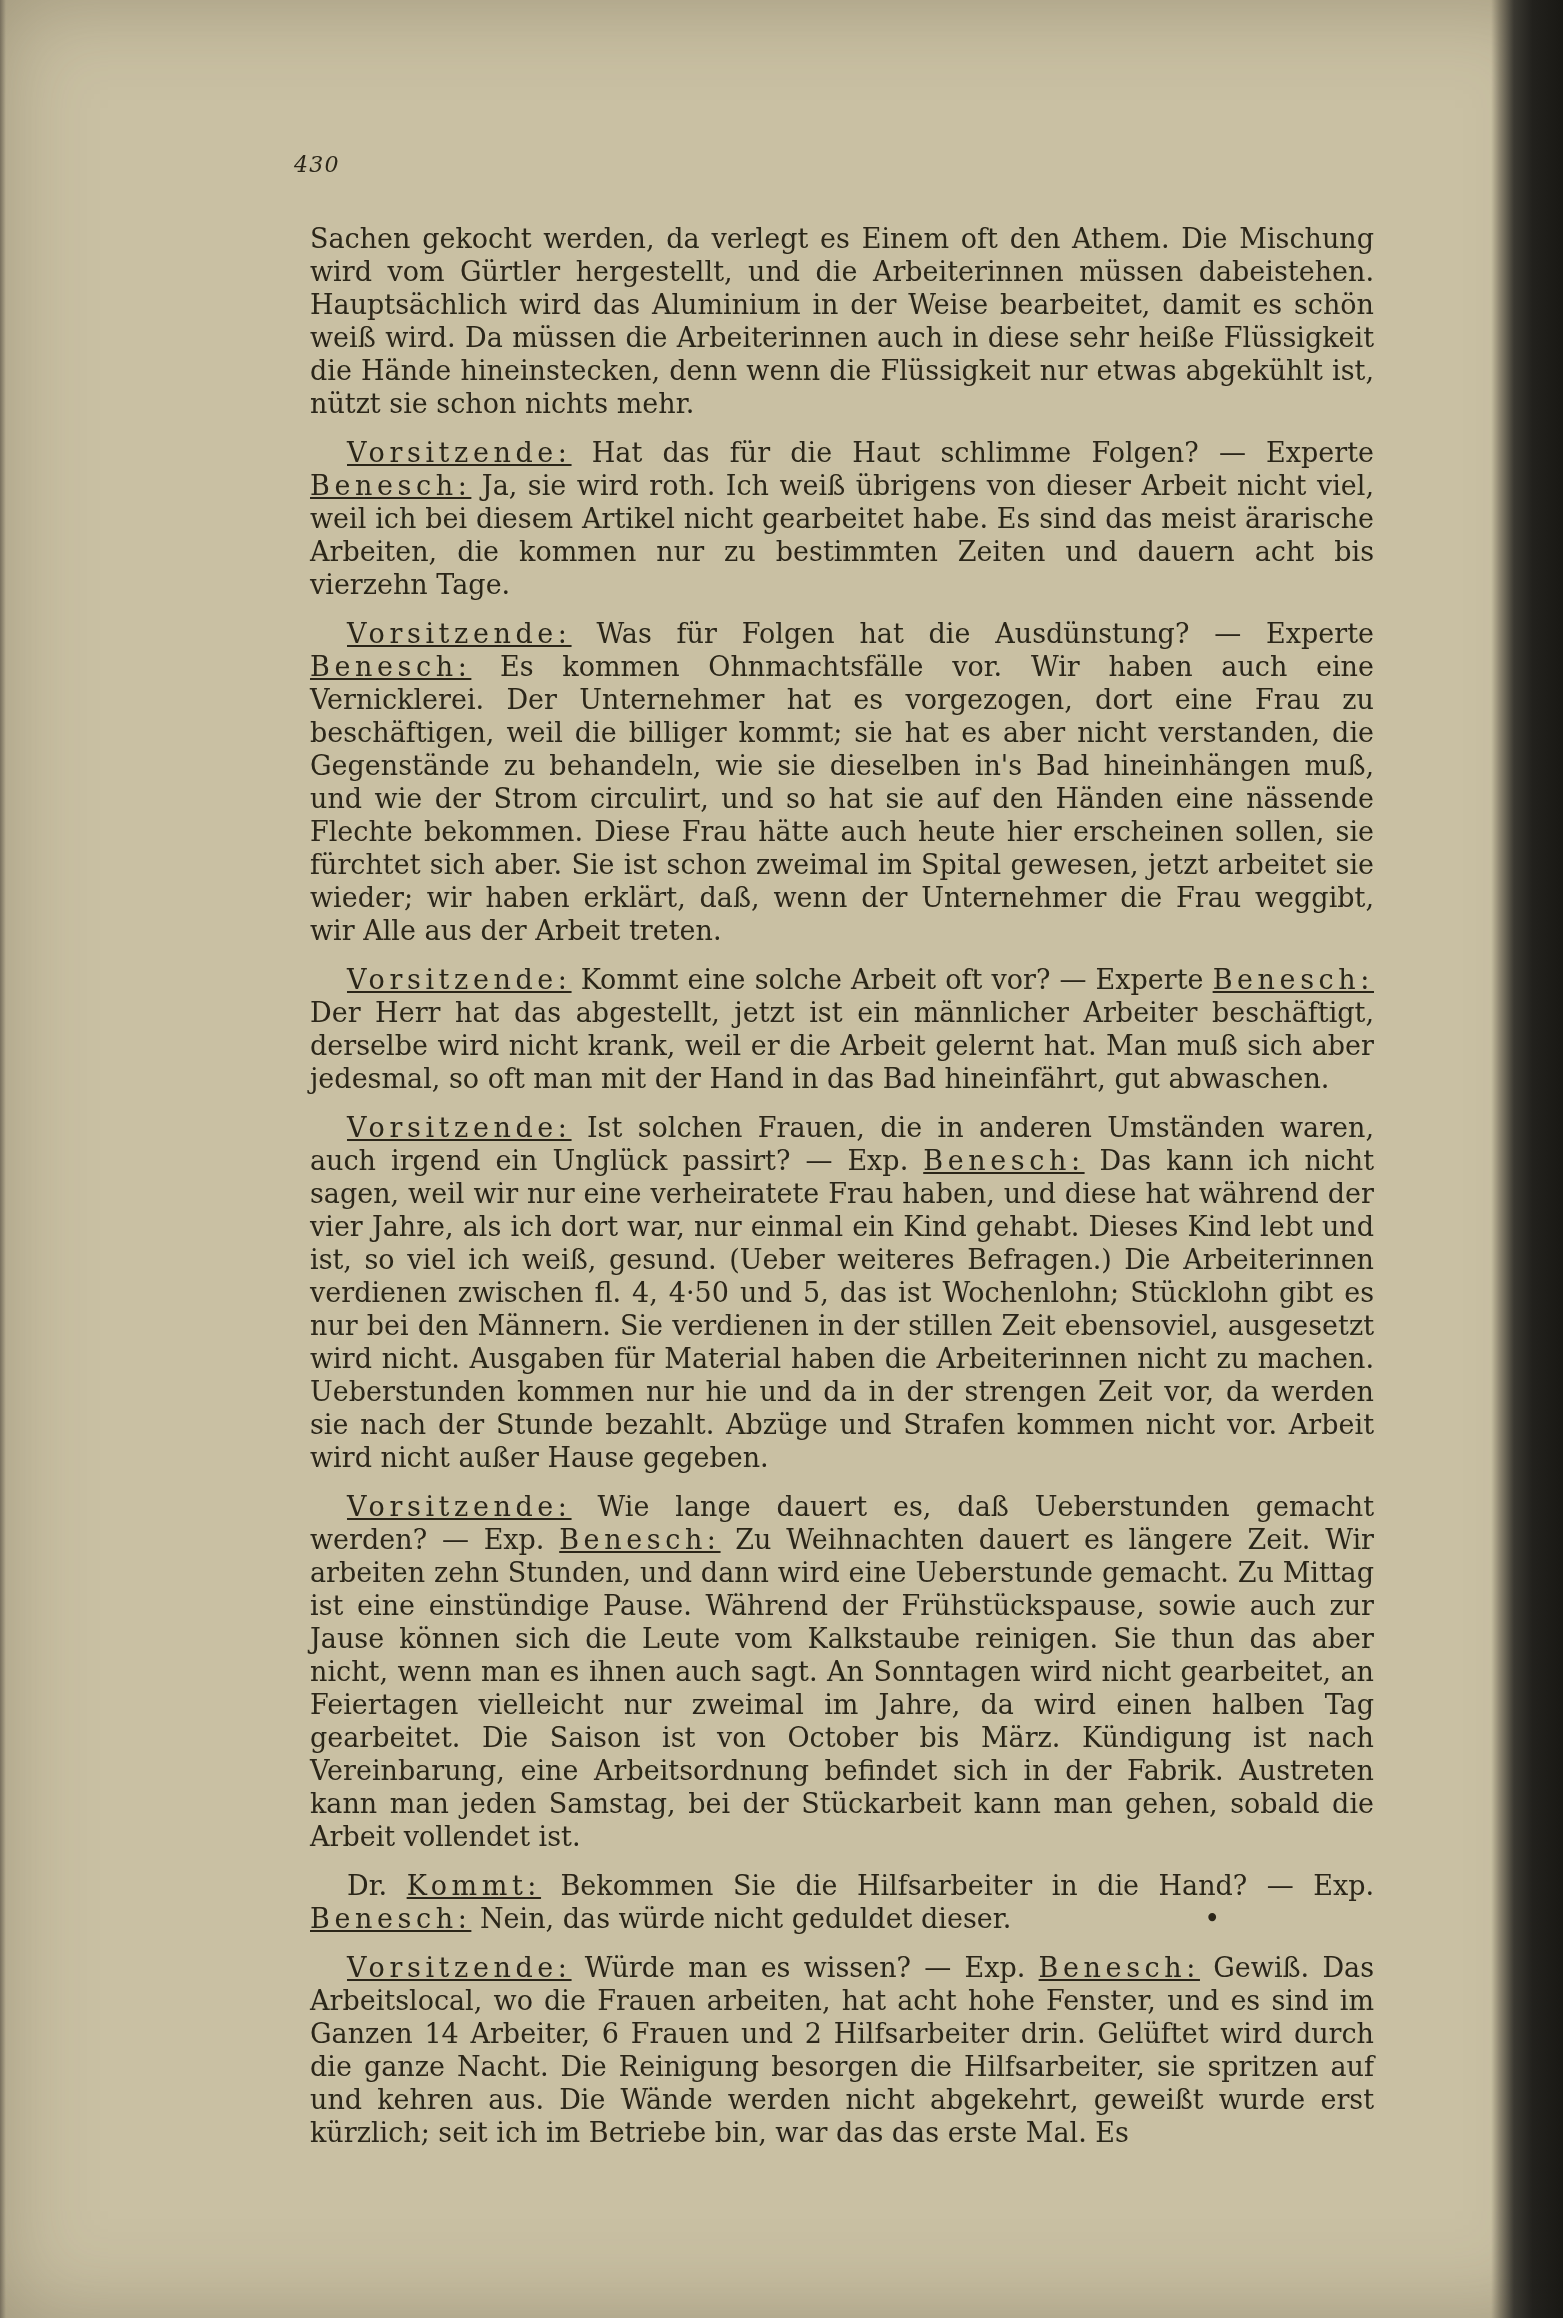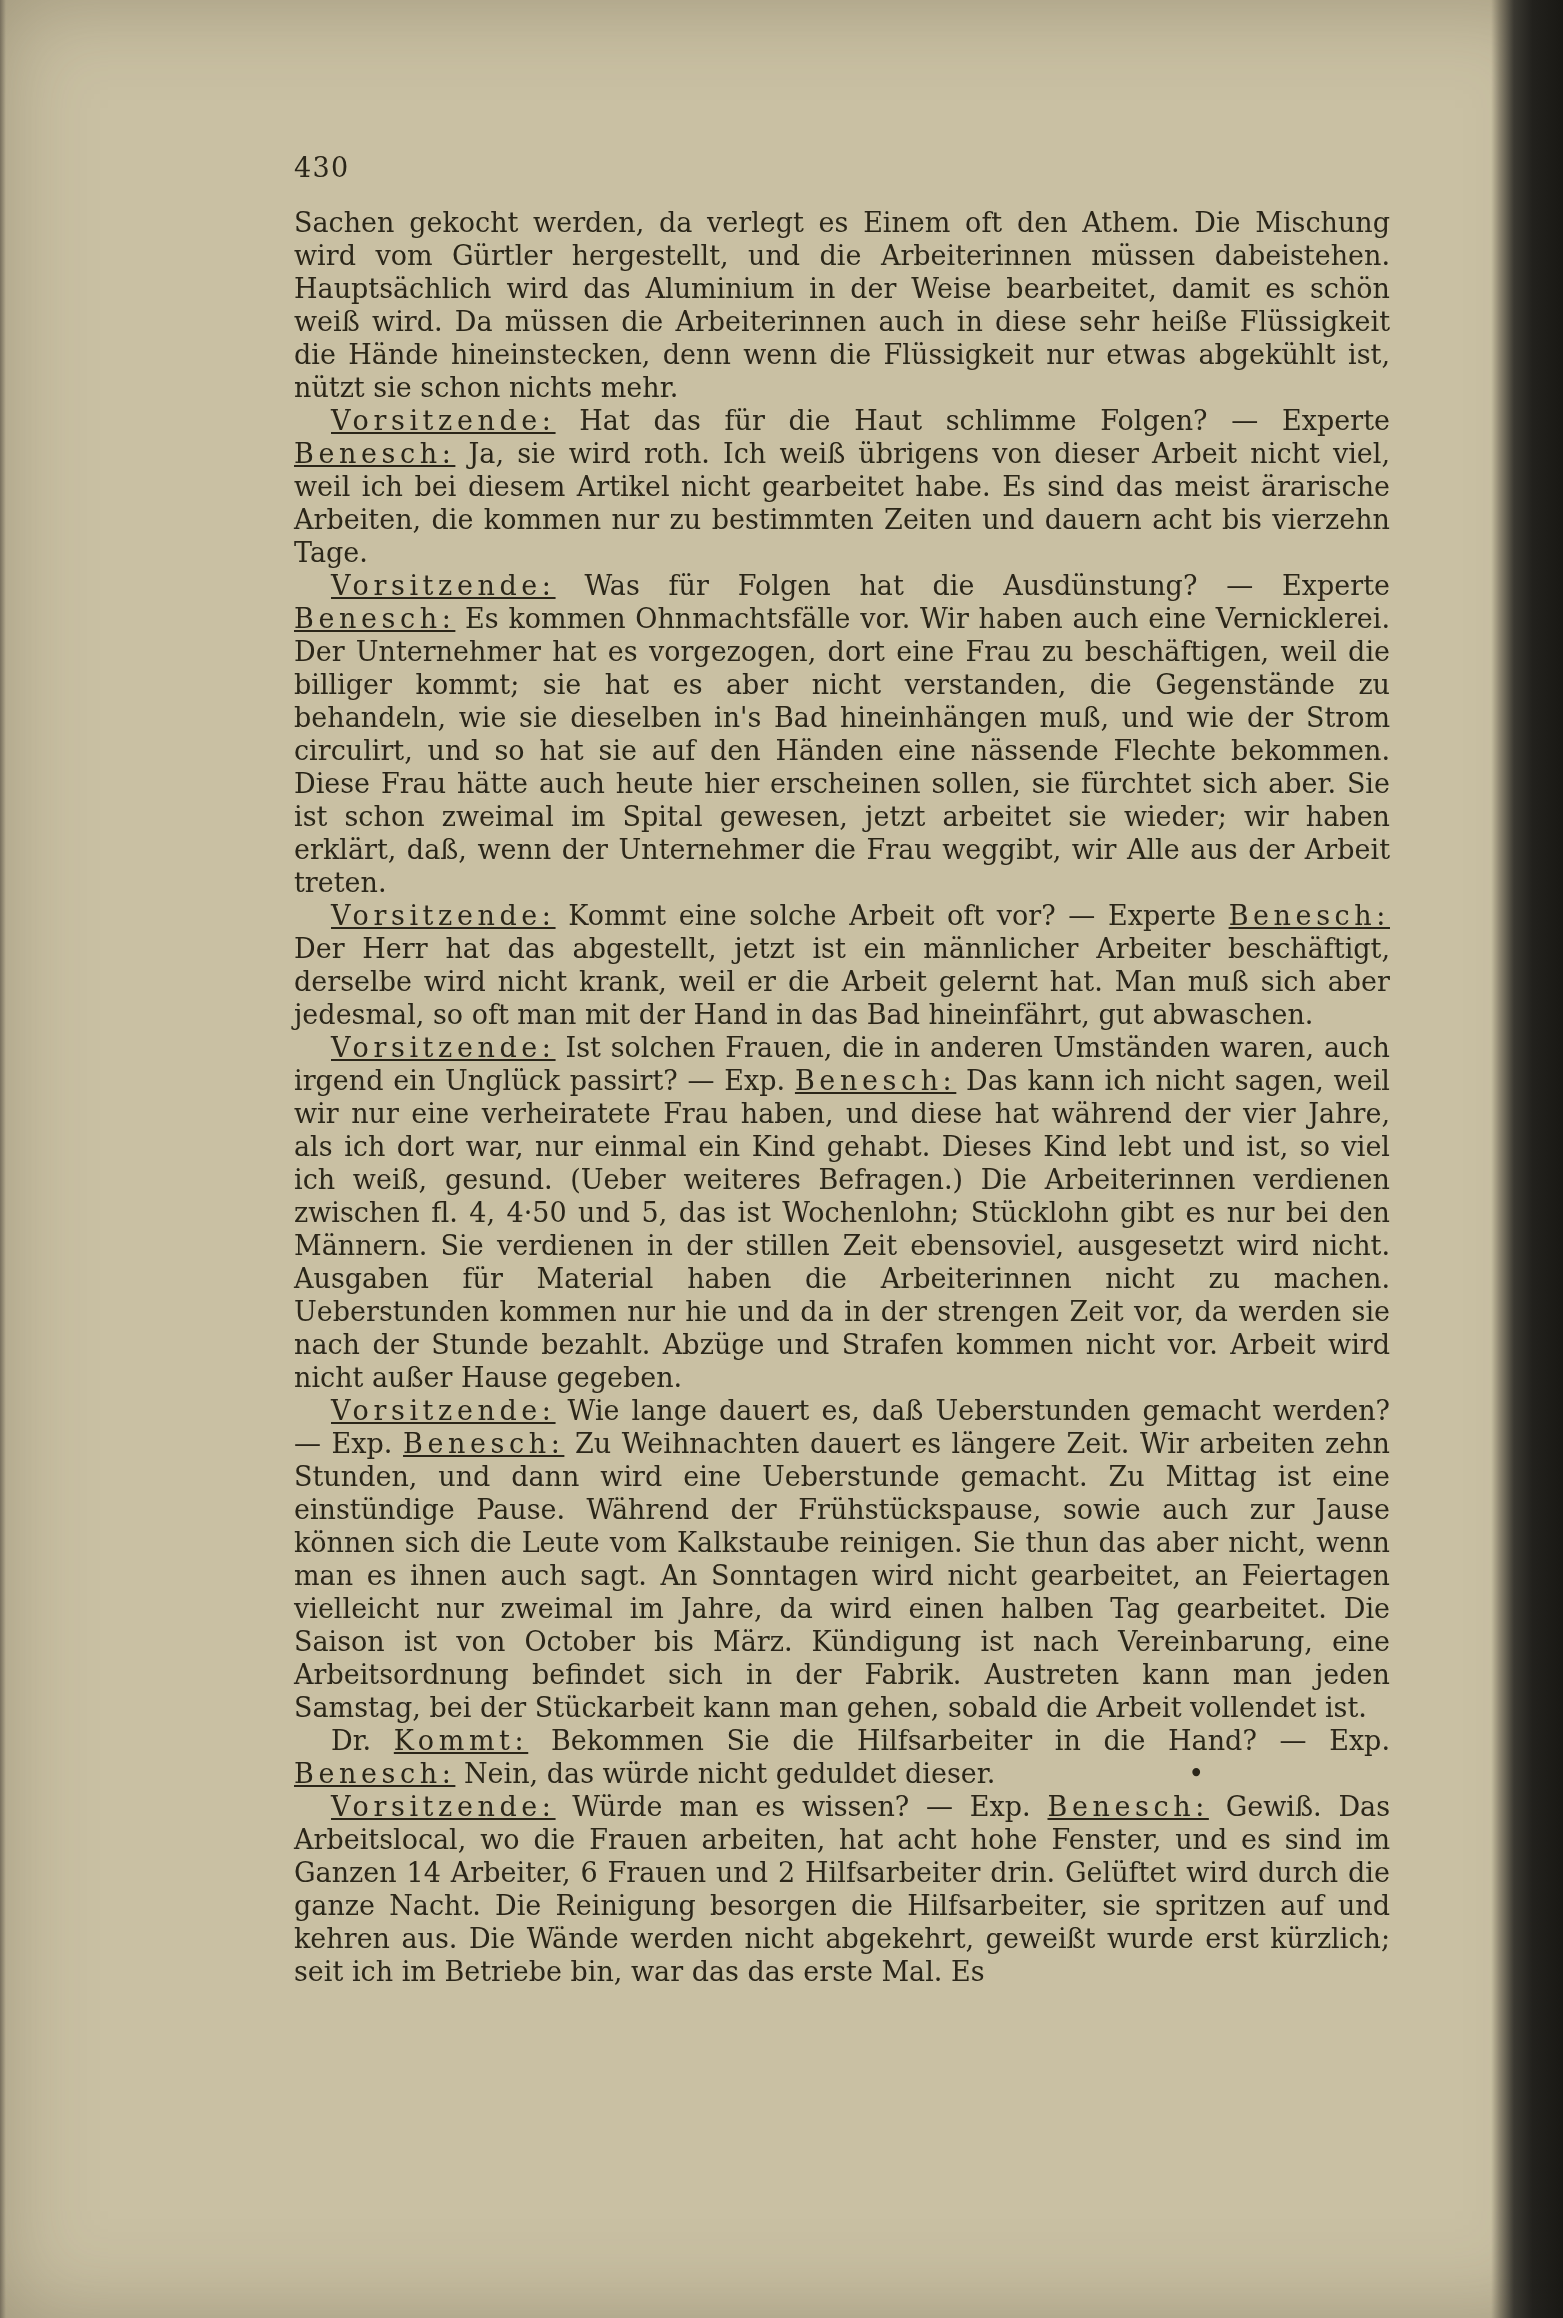--- a/index.html
+++ b/index.html
@@ -31,33 +31,34 @@
       rgba(34,33,29,0) 0%,
       rgba(90,84,70,0.55) 12%,
       #3a3831 32%,
       var(--edge, #22211d) 58%,
       #191814 100%);
   }
   .page-number {
     position: absolute;
     left: 294px;
     top: 152px;
-    font-size: 27px;
+    font-size: 22px;
     letter-spacing: 1.3px;
+    font-style: italic;
   }
   .text-block {
     position: absolute;
     left: 294px;
     top: 206px;
     width: 1096px;
     font-size: 27px;
     line-height: 33px;
     text-align: justify;
   }
-  .para { margin: 0; }
+  .para { margin: 16px; }
   .para.indent { text-indent: 37px; }
   .sperr { letter-spacing: 0.17em; text-decoration: underline; }
   .dot { margin-left: 193px; }
 </style>
 </head>
 <body>
 
 <div class="page">
   <div class="page-number">430</div>
   <div class="text-block">

